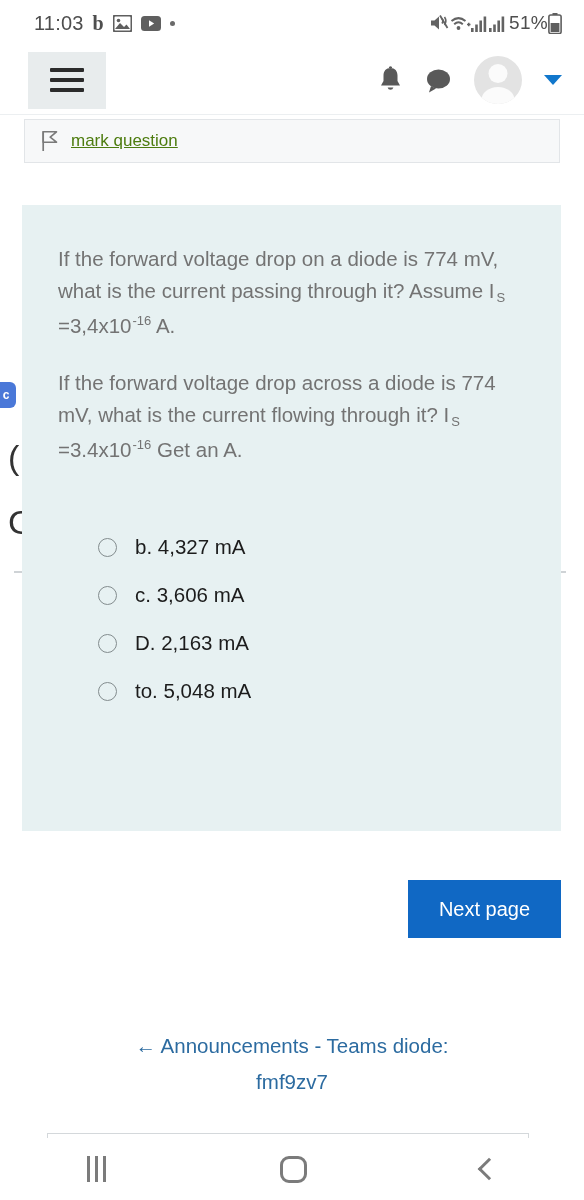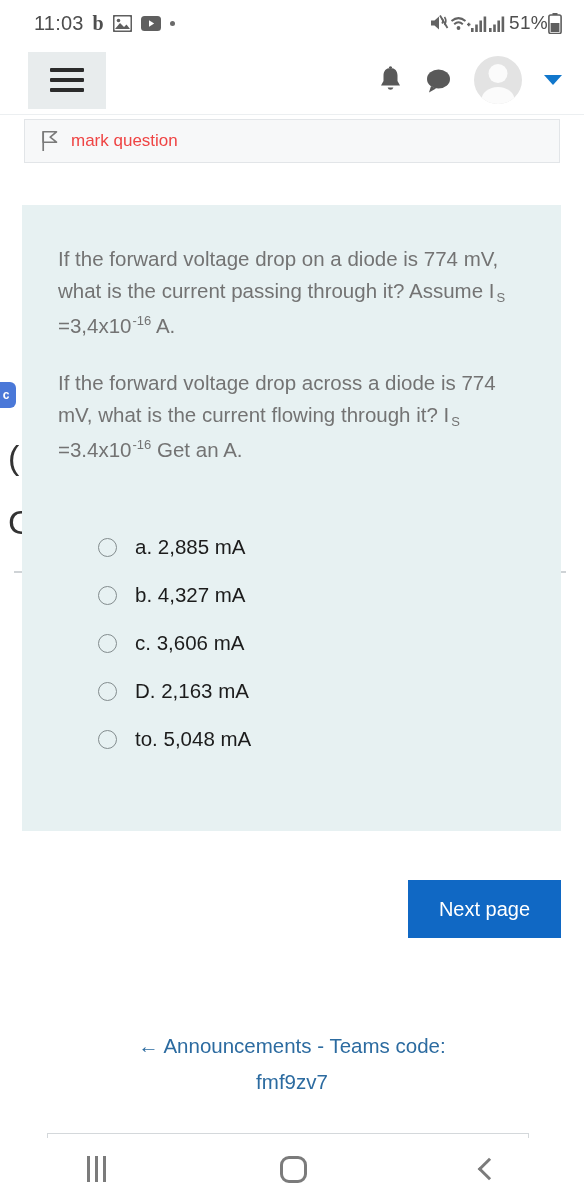--- a/index.html
+++ b/index.html
@@ -59,21 +59,21 @@
     width: 0; height: 0; border-left: 9px solid transparent;
     border-right: 9px solid transparent; border-top: 10px solid #1177cc;
   }
 
   
   .markbar {
     position: absolute; top: 119px; left: 24px; width: 536px; height: 44px;
     background: #f7f8f9; border: 1px solid #e2e5e8;
     display: flex; align-items: center; padding-left: 16px; gap: 11px;
   }
-  .markbar .lbl { font-size: 17px; color: #ef4444; }
+  .markbar .lbl { font-size: 17px; color: #4d7c0f; text-decoration: underline; }
 
   
   .edge-badge {
     position: absolute; left: -10px; top: 382px; width: 26px; height: 26px;
     border-radius: 6px; background: #4a78d8;
     display: flex; align-items: center; justify-content: center;
   }
   .edge-badge span { color: #fff; font-size: 12px; font-weight: bold; margin-left: 6px; }
   .edge-glyph {
     position: absolute; left: 8px; font-size: 34px; color: #333;
@@ -265,24 +265,20 @@
 
     <div class="qpara">
       <span>If the forward voltage drop on a diode is 774 mV, what is the current passing through it? Assume I</span><sub>S</sub><span> =3,4x10</span><sup>-16</sup><span> A.</span>
     </div>
 
     <div class="qpara">
       <span>If the forward voltage drop across a diode is 774 mV, what is the current flowing through it? I</span><sub>S</sub><span> =3.4x10</span><sup>-16</sup><span> Get an A.</span>
     </div>
 
     <div class="options">
-      <div class="option">
-        <span class="radio"></span>
-        <span class="opt-label">a. 2,885 mA</span>
-      </div>
       <div class="option">
         <span class="radio"></span>
         <span class="opt-label">b. 4,327 mA</span>
       </div>
       <div class="option">
         <span class="radio"></span>
         <span class="opt-label">c. 3,606 mA</span>
       </div>
       <div class="option">
         <span class="radio"></span>
@@ -293,21 +289,21 @@
         <span class="opt-label">to. 5,048 mA</span>
       </div>
     </div>
   </div>
 
   <div class="navrow">
     <button class="btn btn-next">Next page</button>
   </div>
 
   <div class="annlink">
-    <div>← Announcements - Teams code:</div>
+    <div>← Announcements - Teams diode:</div>
     <div>fmf9zv7</div>
   </div>
 
   <div class="botbox"></div>
 
   <div class="navbar">
     <span class="nav-recent">
         <i></i>
         <i></i>
         <i></i>

